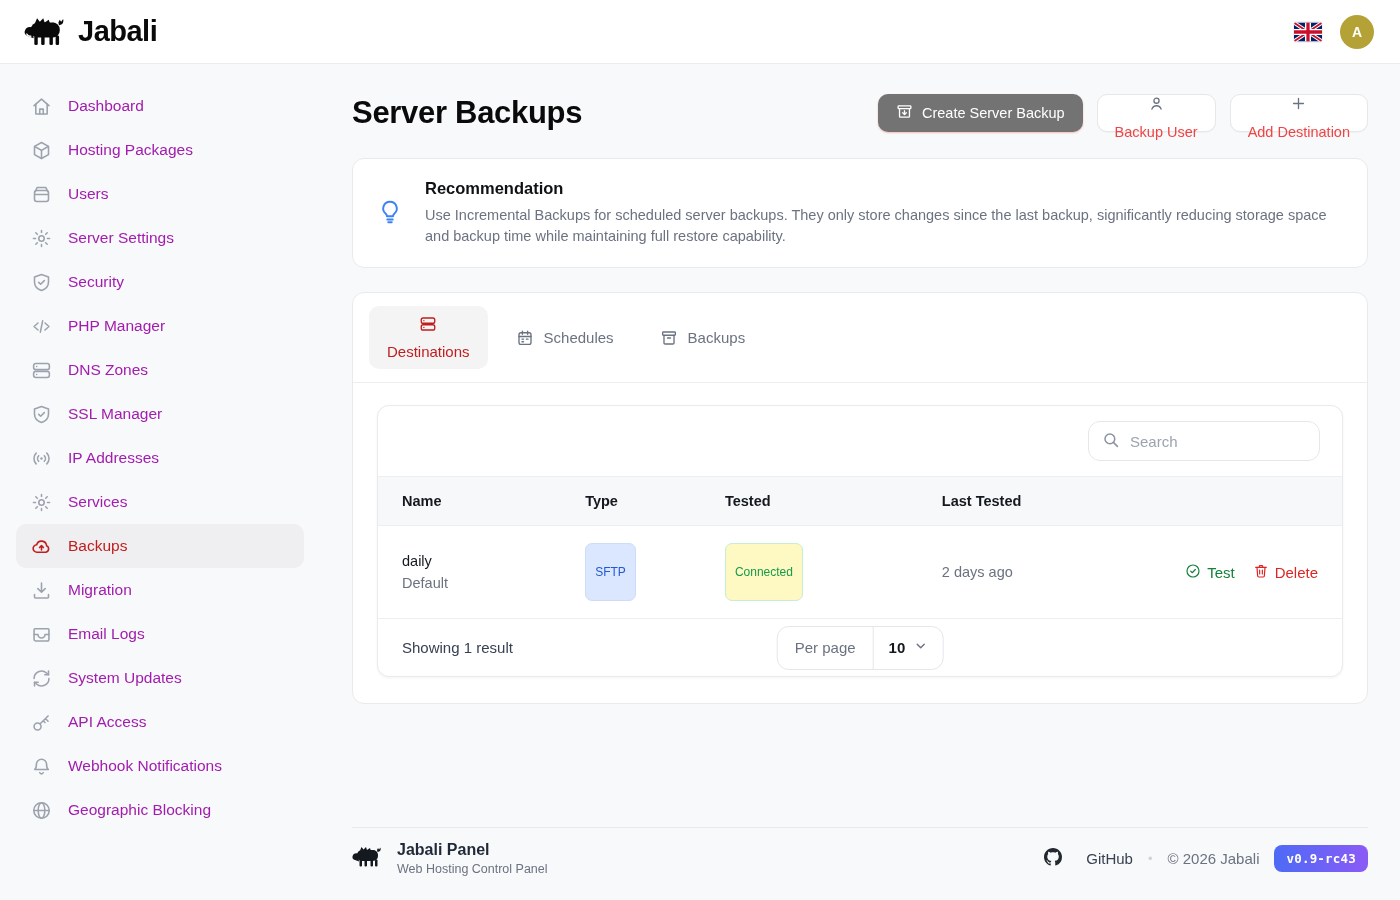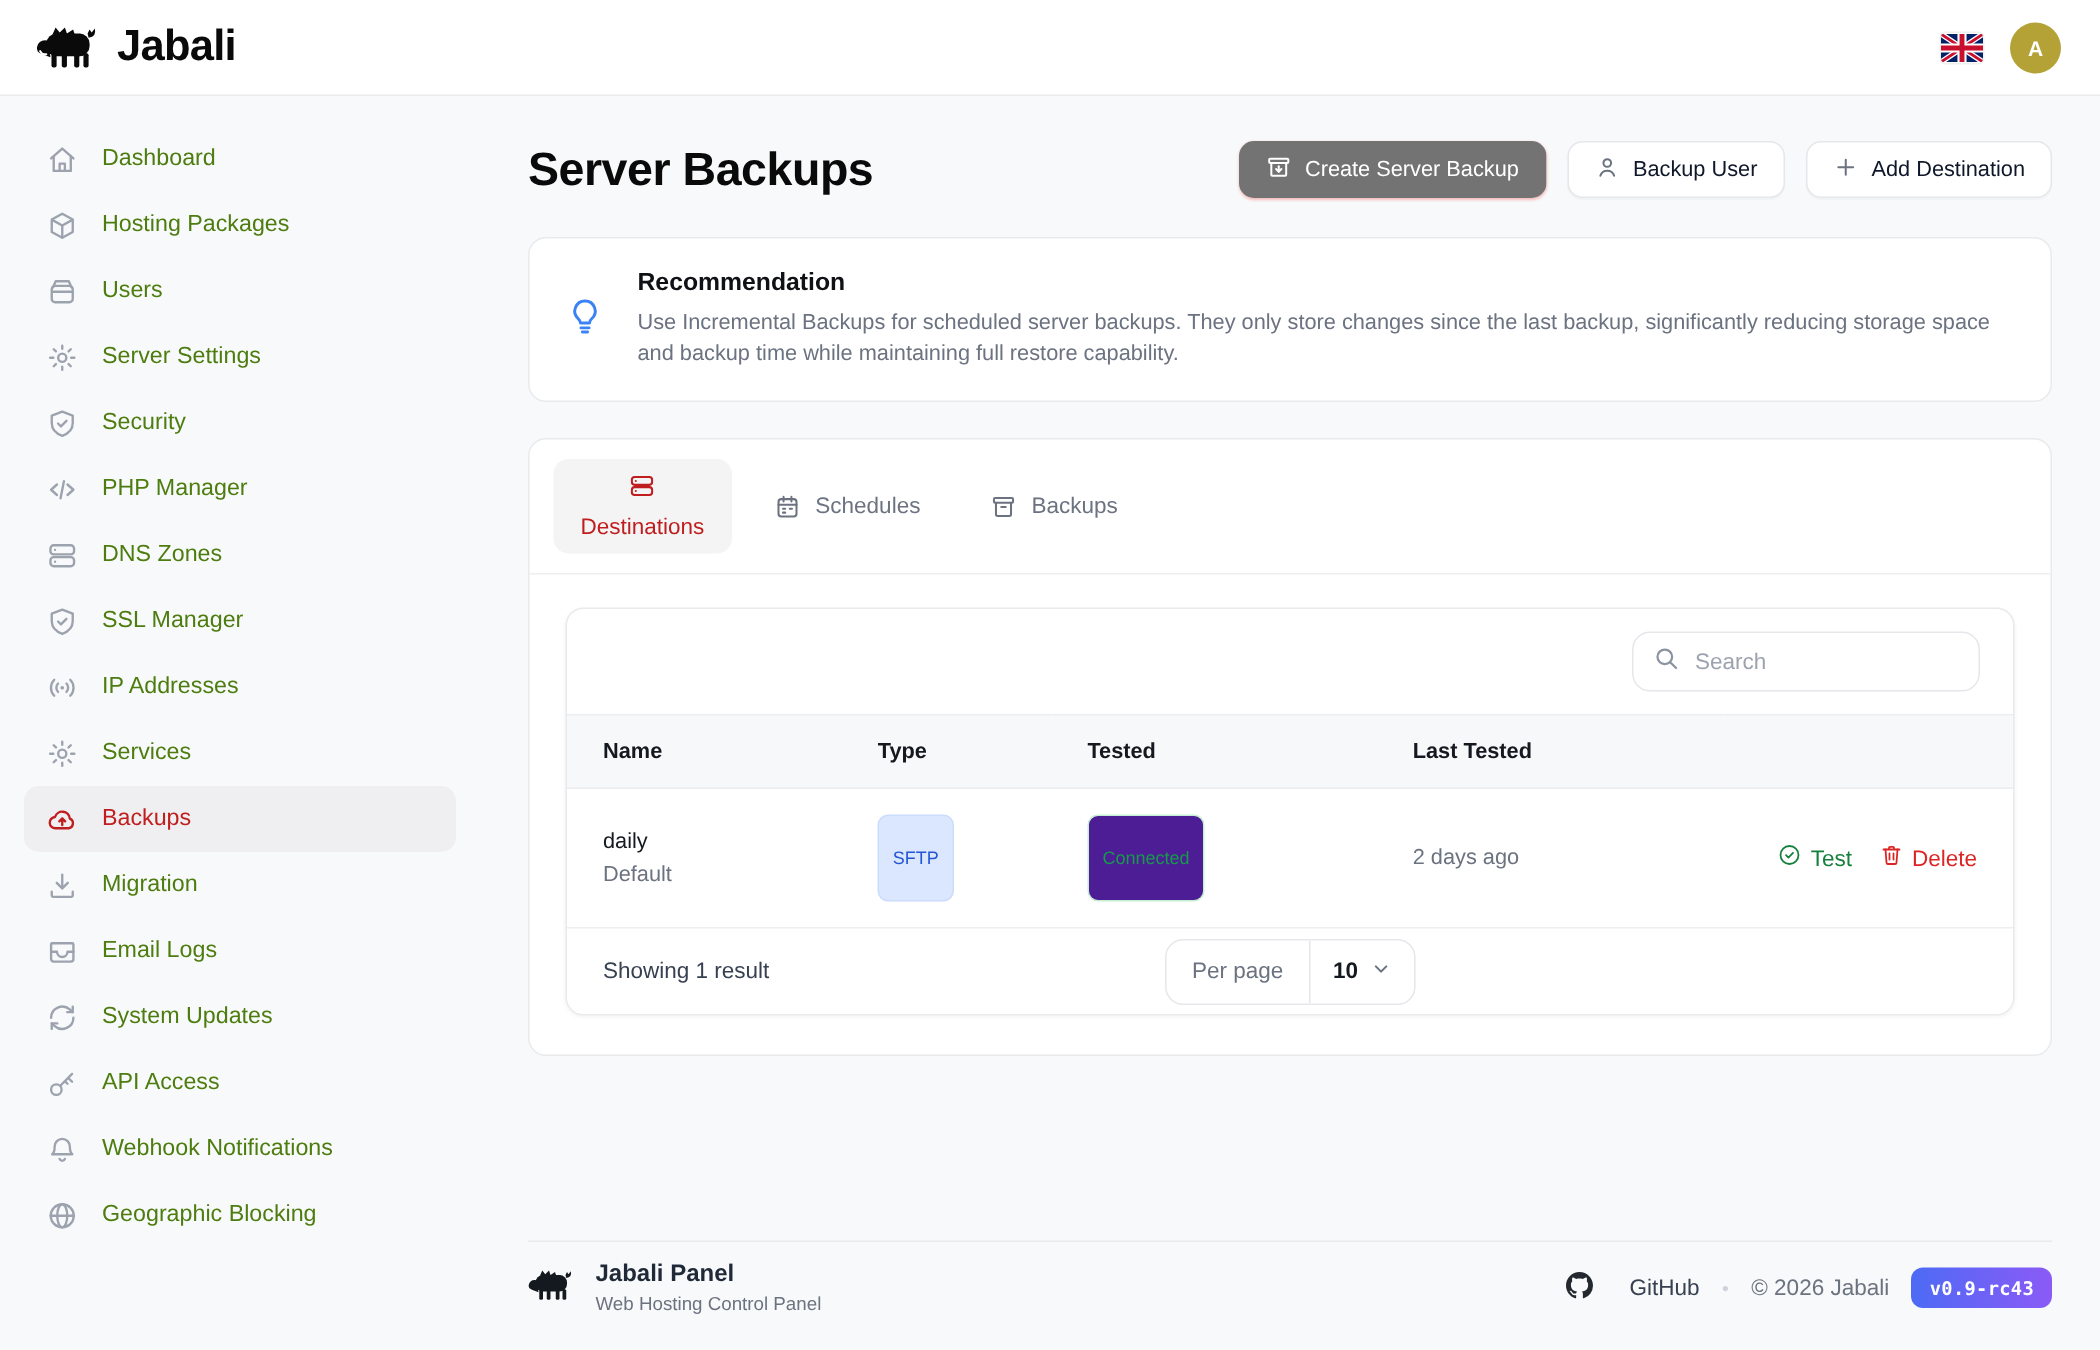--- a/index.html
+++ b/index.html
@@ -12,36 +12,36 @@
   .brand { display:flex; align-items:center; gap:10px; }
   .brand svg { display:block; }
   .brand-name { font-size:29px; font-weight:800; letter-spacing:-0.5px; color:#0a0a0a; }
   .top-right { display:flex; align-items:center; gap:18px; }
   .flag { width:28px; height:20px; border-radius:3px; overflow:hidden; display:block; box-shadow:0 0 0 1px rgba(0,0,0,.06); }
   .avatar { width:34px; height:34px; border-radius:50%; background:#b5a236; color:#fff; font-weight:700; font-size:14px; display:flex; align-items:center; justify-content:center; cursor:pointer; }
 
   
   .shell { display:flex; height:836px; }
   .sidebar { width:320px; flex:0 0 320px; padding:20px 16px 8px 16px; overflow:hidden; }
-  .side-item { display:flex; align-items:center; gap:16px; padding:11px 14px; border-radius:10px; color:#4d7c0f; font-size:15.5px; }
+  .side-item { display:flex; align-items:center; gap:16px; padding:11px 14px; border-radius:10px; color:#a21caf; font-size:15.5px; }
   .side-item .icon { width:22px; height:22px; color:#9ca3af; display:flex; align-items:center; justify-content:center; }
   .side-item .icon svg { width:21px; height:21px; }
   .side-item.active { background:#efeff1; color:#c01e1e; font-weight:500; }
   .side-item.active .icon { color:#c01e1e; }
 
   .main { flex:1; display:flex; flex-direction:column; padding:30px 32px 0 32px; min-width:0; }
 
   
   .page-head { display:flex; align-items:center; justify-content:space-between; margin-bottom:26px; }
   .page-title { font-size:31px; font-weight:800; letter-spacing:-0.3px; color:#0a0a0a; }
   .actions { display:flex; gap:14px; }
   .btn { height:38px; display:inline-flex; align-items:center; gap:9px; padding:0 17px; border-radius:10px; font-size:14.5px; border:1px solid transparent; cursor:pointer; background:#fff; font-family:inherit; }
   .btn svg { width:17px; height:17px; }
   .btn-primary { background:#737373; color:#fff; box-shadow:0 1px 2px rgba(230,0,0,.25); }
-  .btn-secondary { border-color:#e5e7eb; color:#0f172a; box-shadow:0 1px 1px rgba(0,0,0,.03); }
+  .btn-secondary { border-color:#e5e7eb; color:#ef4444; box-shadow:0 1px 1px rgba(0,0,0,.03);flex-direction:column; }
   .btn-secondary svg { color:#6b7280; }
 
   
   .reco { background:#fff; border:1px solid #e9eaec; border-radius:12px; padding:20px 24px; display:flex; align-items:center; gap:22px; margin-bottom:24px; }
   .reco-icon { color:#3b82f6; flex:0 0 auto; }
   .reco-icon svg { width:26px; height:26px; }
   .reco-title { font-size:16.5px; font-weight:700; color:#0f1115; margin-bottom:7px; }
   .reco-body { font-size:14.5px; color:#6b7280; line-height:1.45; max-width:920px; }
 
   
@@ -59,21 +59,21 @@
   .search-box input { border:none; outline:none; width:100%; font-size:15px; font-family:inherit; color:#374151; background:transparent; }
   .search-box input::placeholder { color:#9ca3af; }
 
   table { width:100%; border-collapse:collapse; }
   thead th { background:#f7f8f9; text-align:left; font-size:14.5px; font-weight:700; color:#14181f; padding:16px 24px; border-top:1px solid #edeef0; border-bottom:1px solid #edeef0; }
   td { padding:17px 24px; vertical-align:middle; font-size:14.5px; }
   .cell-name { color:#14181f; margin-bottom:6px; }
   .cell-sub { color:#6b7280; }
   .badge { display:inline-block; padding:21px 9px; border-radius:7px; font-size:12px; font-weight:500; }
   .badge-blue { background:#dbe7fe; color:#2457d6; border:1px solid #cbdcfc; }
-  .badge-green { background:#4c1d95; color:#169a4a; border:1px solid #c5eed3; }
+  .badge-green { background:#fef9c3; color:#169a4a; border:1px solid #c5eed3; }
   .muted { color:#6b7280; }
   .row-actions { display:flex; justify-content:flex-end; align-items:center; gap:18px; white-space:nowrap; }
   .link-act { display:inline-flex; align-items:center; gap:6px; font-size:15px; }
   .link-act svg { width:16px; height:16px; }
   .act-test { color:#16803d; }
   .act-delete { color:#dc2626; }
 
   .table-footer { position:relative; border-top:1px solid #edeef0; padding:19px 24px; display:flex; align-items:center; min-height:58px; }
   .showing { color:#374151; font-size:15px; }
   .perpage { position:absolute; left:50%; top:50%; transform:translate(-50%,-50%); display:flex; align-items:stretch; border:1px solid #e5e7eb; border-radius:12px; overflow:hidden; background:#fff; height:44px; }

